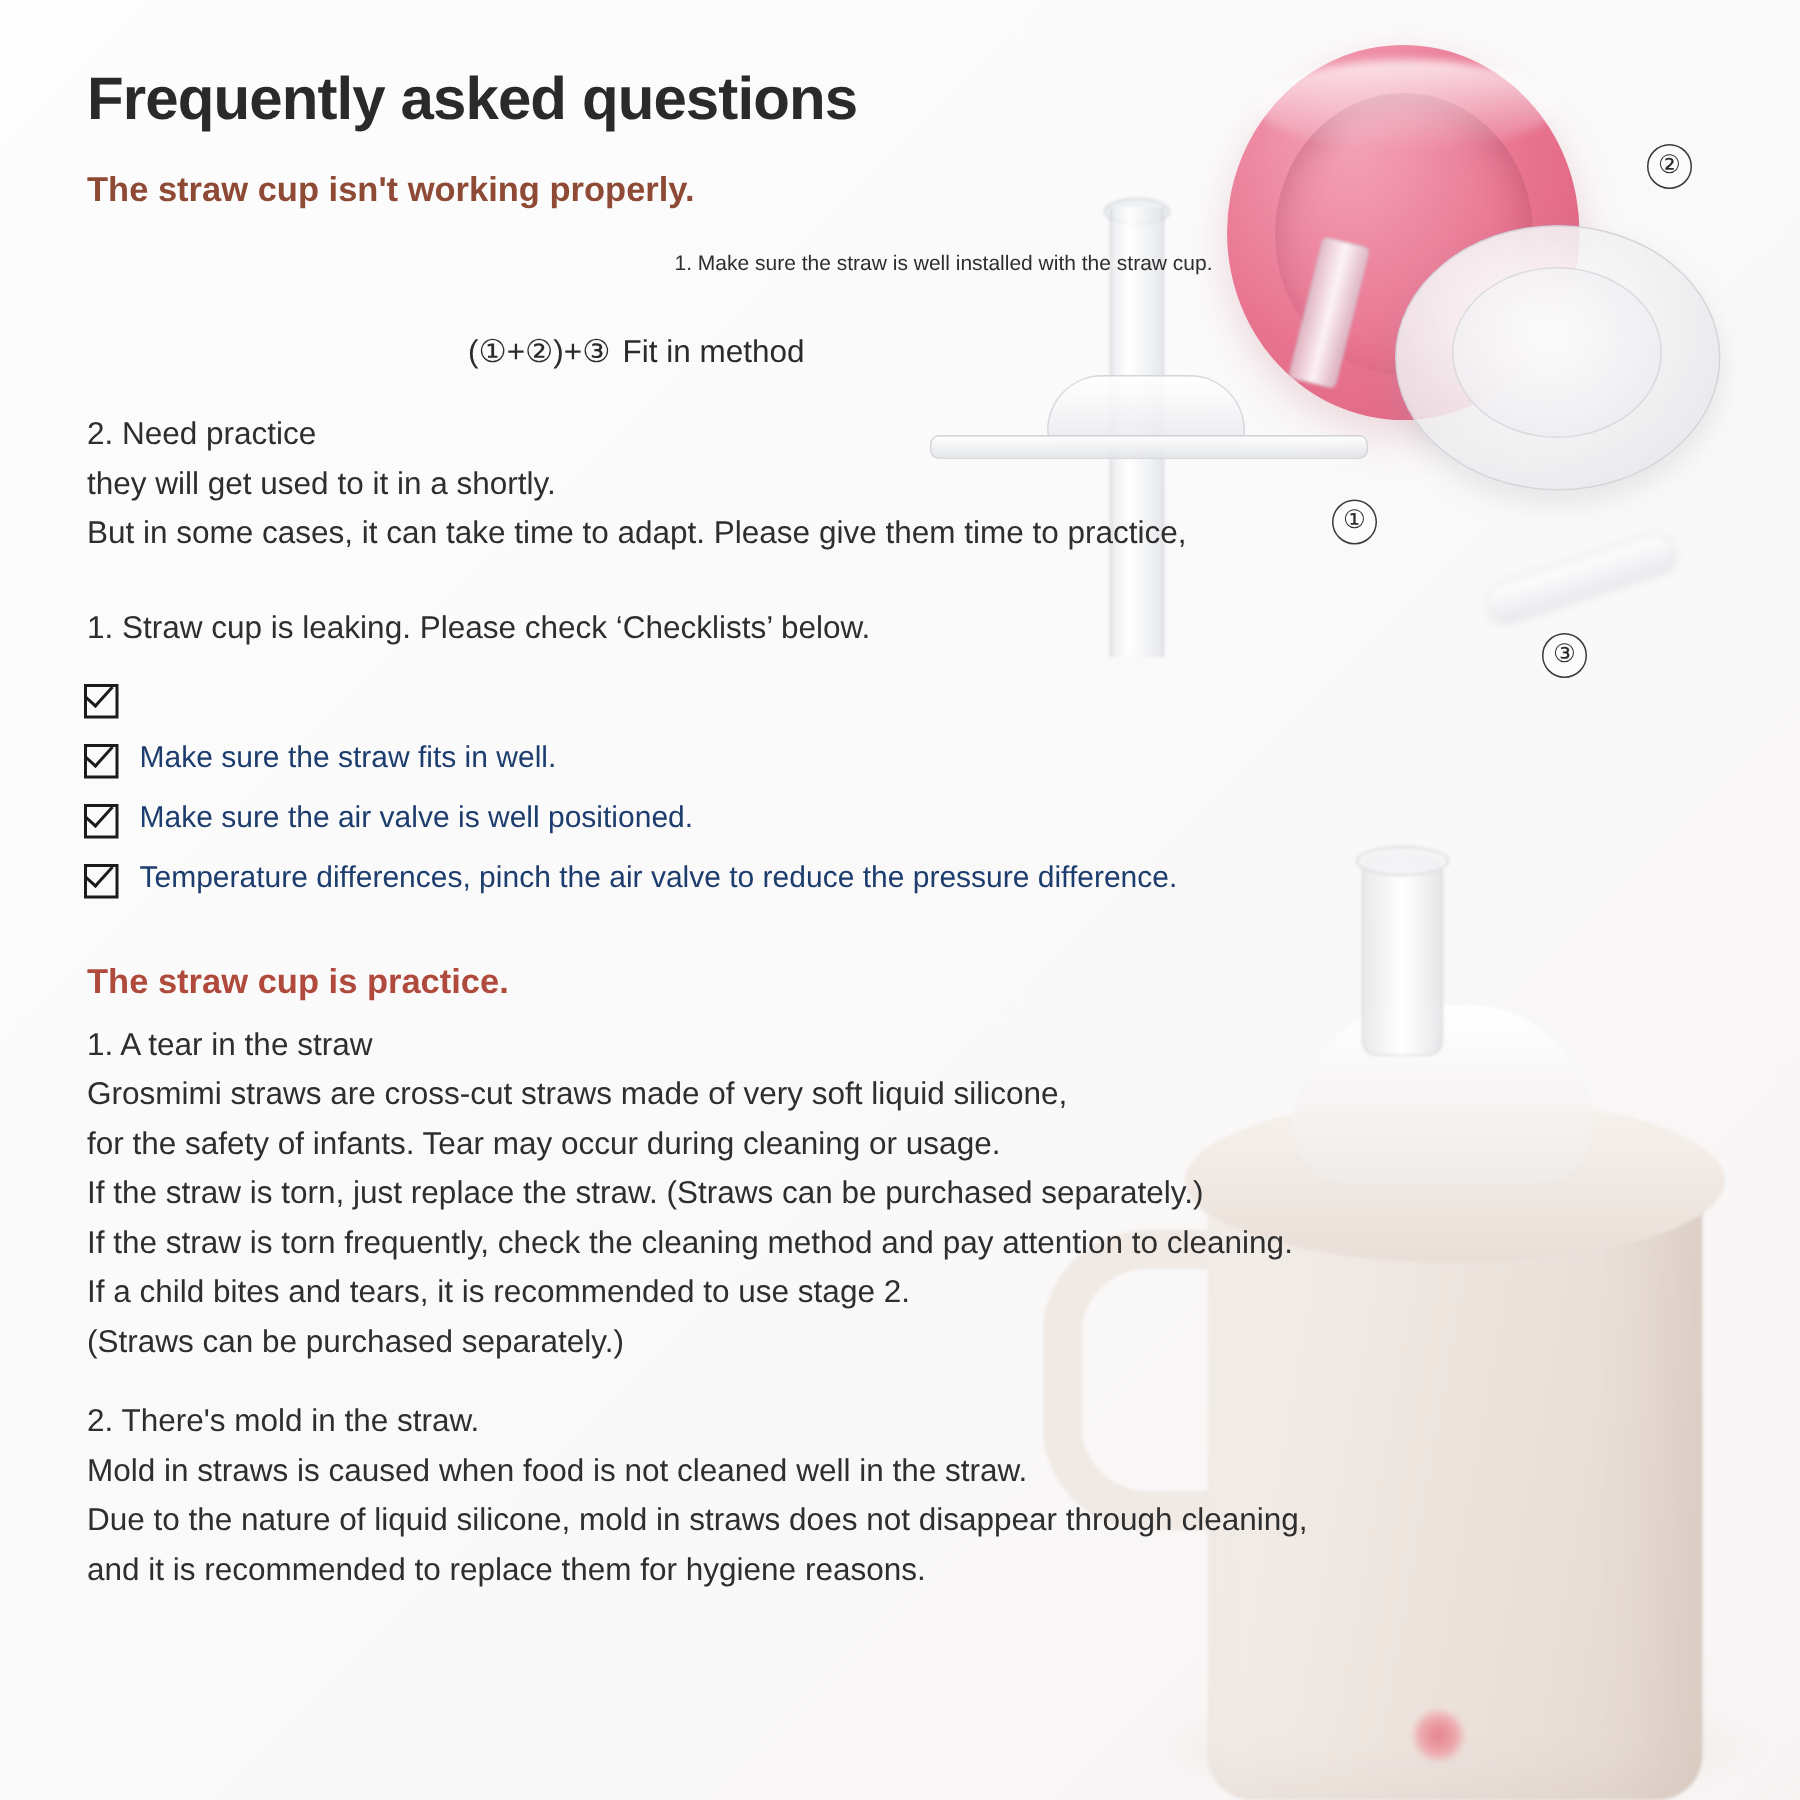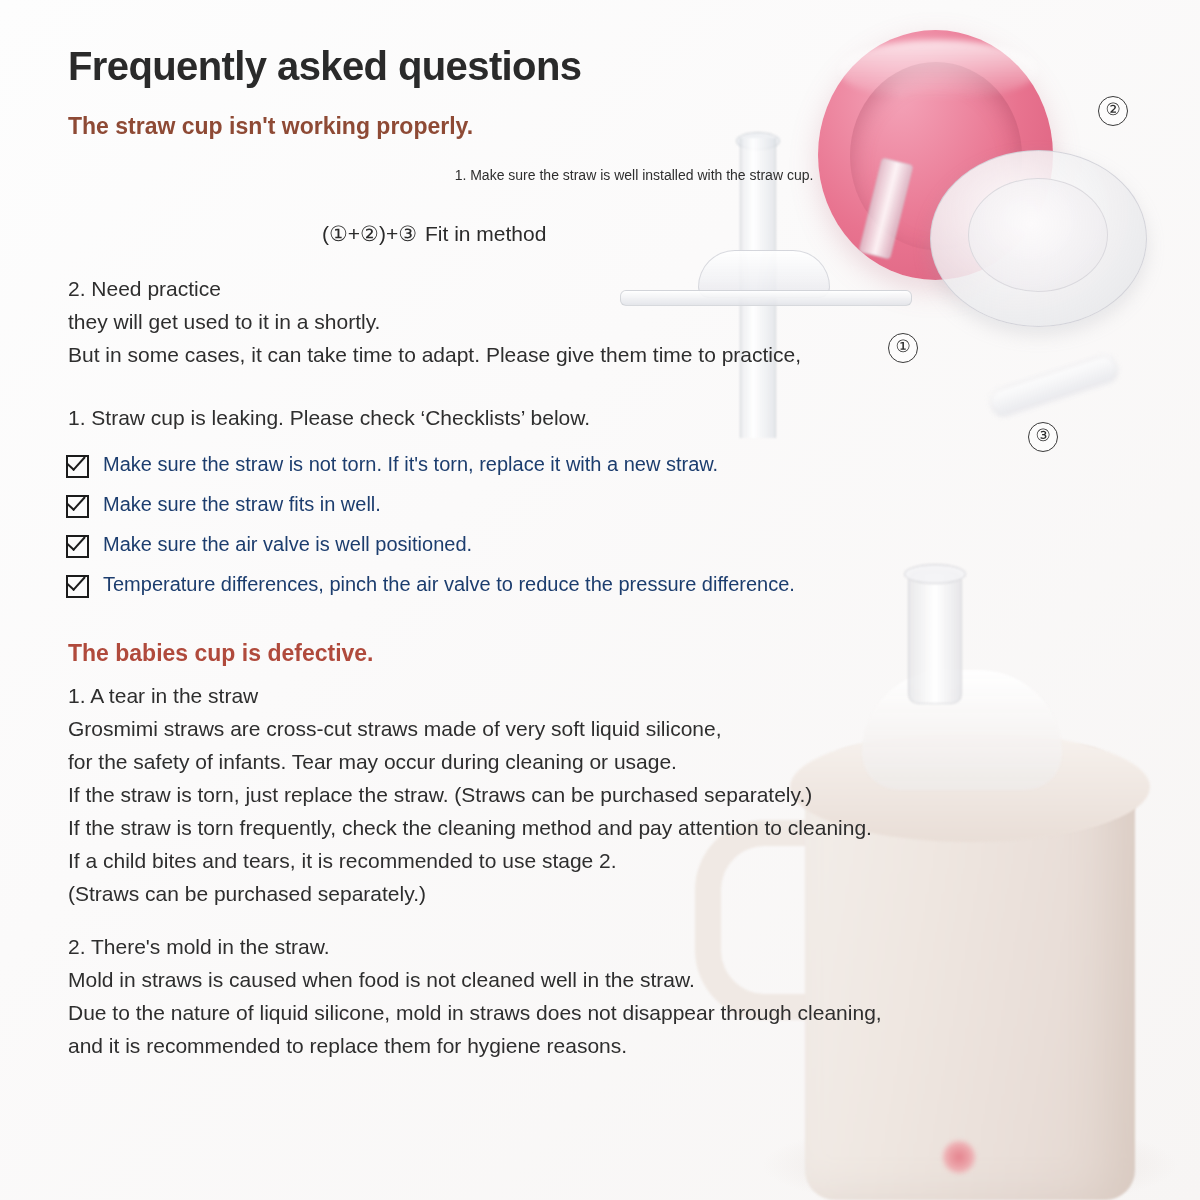--- a/index.html
+++ b/index.html
@@ -250,21 +250,20 @@
   }
   .blur-more {
     filter: blur(2.5px);
   }
 
   
   .content {
     position: relative;
     z-index: 5;
     padding: 44px 0 0 54px;
-    margin-left: 10px;
   }
 
   .title {
     font-size: 40px;
     font-weight: bold;
     color: #2a2a2a;
     letter-spacing: -0.6px;
     margin: 0 0 24px 4px;
   }
 
@@ -406,39 +405,38 @@
     <p class="para-tight">they will get used to it in a shortly.</p>
     <p class="para-tight">But in some cases, it can take time to adapt. Please give them time to practice,</p>
 
     <div class="gap-md"></div>
 
     <p class="para-tight">1.  Straw cup is leaking. Please check ‘Checklists’ below.</p>
 
     <div class="checklist">
       <div class="check-item">
         <span class="check-box"></span>
-        <span class="check-text">Make sure the straw is not torn.  If it's torn, replace it with a new straw.</span>
       </div>
       <div class="check-item">
         <span class="check-box"></span>
         <span class="check-text">Make sure the straw fits in well.</span>
       </div>
       <div class="check-item">
         <span class="check-box"></span>
         <span class="check-text">Make sure the air valve is well positioned.</span>
       </div>
       <div class="check-item">
         <span class="check-box"></span>
         <span class="check-text">Temperature differences, pinch the air valve to reduce the pressure difference.</span>
       </div>
     </div>
 
     <div class="gap-md"></div>
 
-    <h2 class="section-head-2">The babies cup is defective.</h2>
+    <h2 class="section-head-2">The straw cup is practice.</h2>
 
     <p class="para-tight">1.  A tear in the straw</p>
     <p class="para-tight">Grosmimi straws are cross-cut straws made of very soft liquid silicone,</p>
     <p class="para-tight">for the safety of infants. Tear may occur during cleaning or usage.</p>
     <p class="para-tight">If the straw is torn, just replace the straw. (Straws can be purchased separately.)</p>
     <p class="para-tight">If the straw is torn frequently, check the cleaning method and pay attention to cleaning.</p>
     <p class="para-tight">If a child bites and tears, it is recommended to use stage 2.</p>
     <p class="para-tight">(Straws can be purchased separately.)</p>
 
     <div class="gap-sm"></div>

